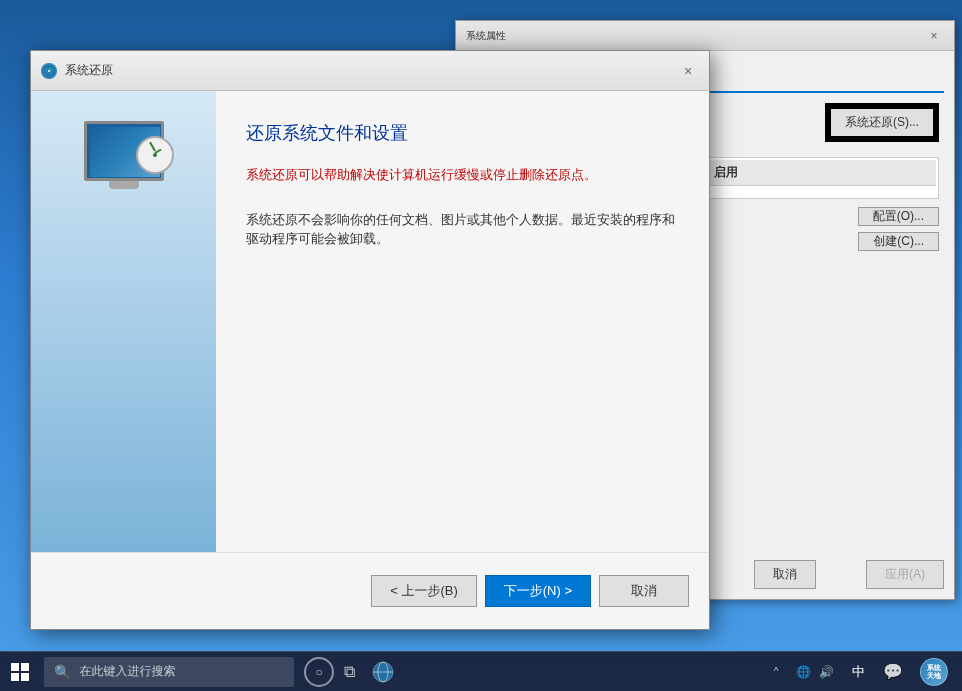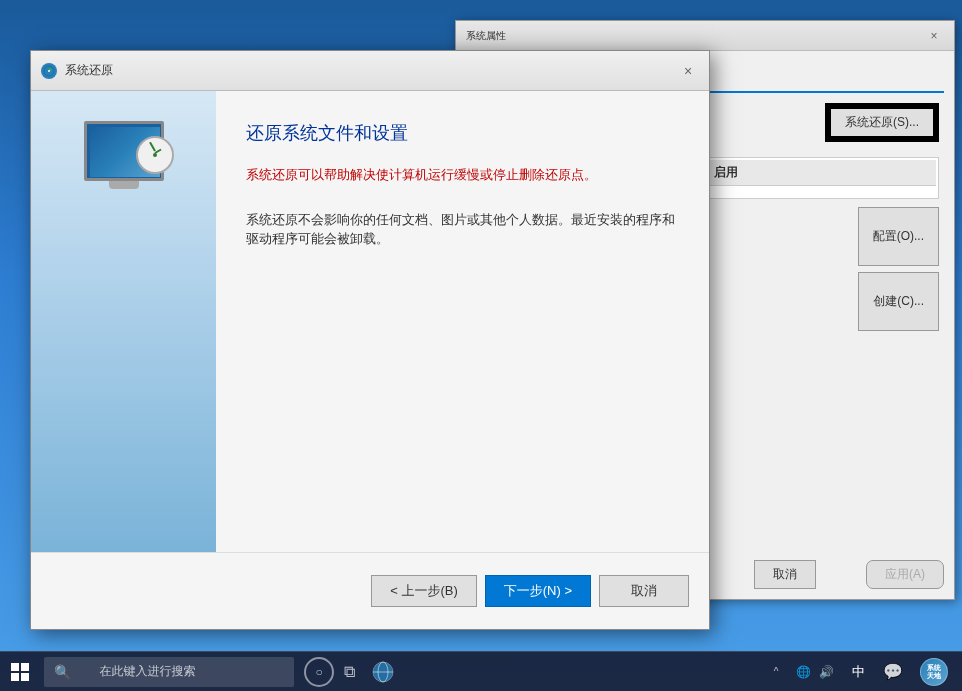--- a/index.html
+++ b/index.html
@@ -121,21 +121,21 @@
     }
     .prot-btn-row {
       display: flex;
       align-items: center;
       margin-bottom: 6px;
     }
     .prot-btn-row span {
       flex: 1;
     }
     .prot-btn {
-      padding: 20px 14px;
+      padding: 0 14px;
       background: #e0e0e0;
       border: 1px solid #999;
       font-size: 12px;
       cursor: pointer;
       color: #333;
     }
     .sys-prop-footer {
       position: absolute;
       bottom: 10px;
       right: 10px;
@@ -146,21 +146,20 @@
       padding: 5px 18px;
       background: #e0e0e0;
       border: 1px solid #999;
       font-size: 12px;
       cursor: pointer;
       color: #333;
       margin-left: 44px;
     }
     .footer-btn.disabled {
       color: #aaa;
-      border-radius: 7px;
     }
 
     
     .restore-dialog {
       position: absolute;
       top: 50px;
       left: 30px;
       width: 680px;
       height: 580px;
       background: #f5f5f5;
@@ -393,21 +392,20 @@
       gap: 8px;
       margin-left: 4px;
     }
     .search-glass {
       color: rgba(255,255,255,0.7);
       font-size: 14px;
     }
     .search-text {
       color: rgba(255,255,255,0.7);
       font-size: 12px;
-      margin-left: 20px;
     }
     .taskbar-icons {
       display: flex;
       align-items: center;
       gap: 4px;
       margin-left: 10px;
     }
     .taskbar-icon {
       width: 36px;
       height: 36px;

